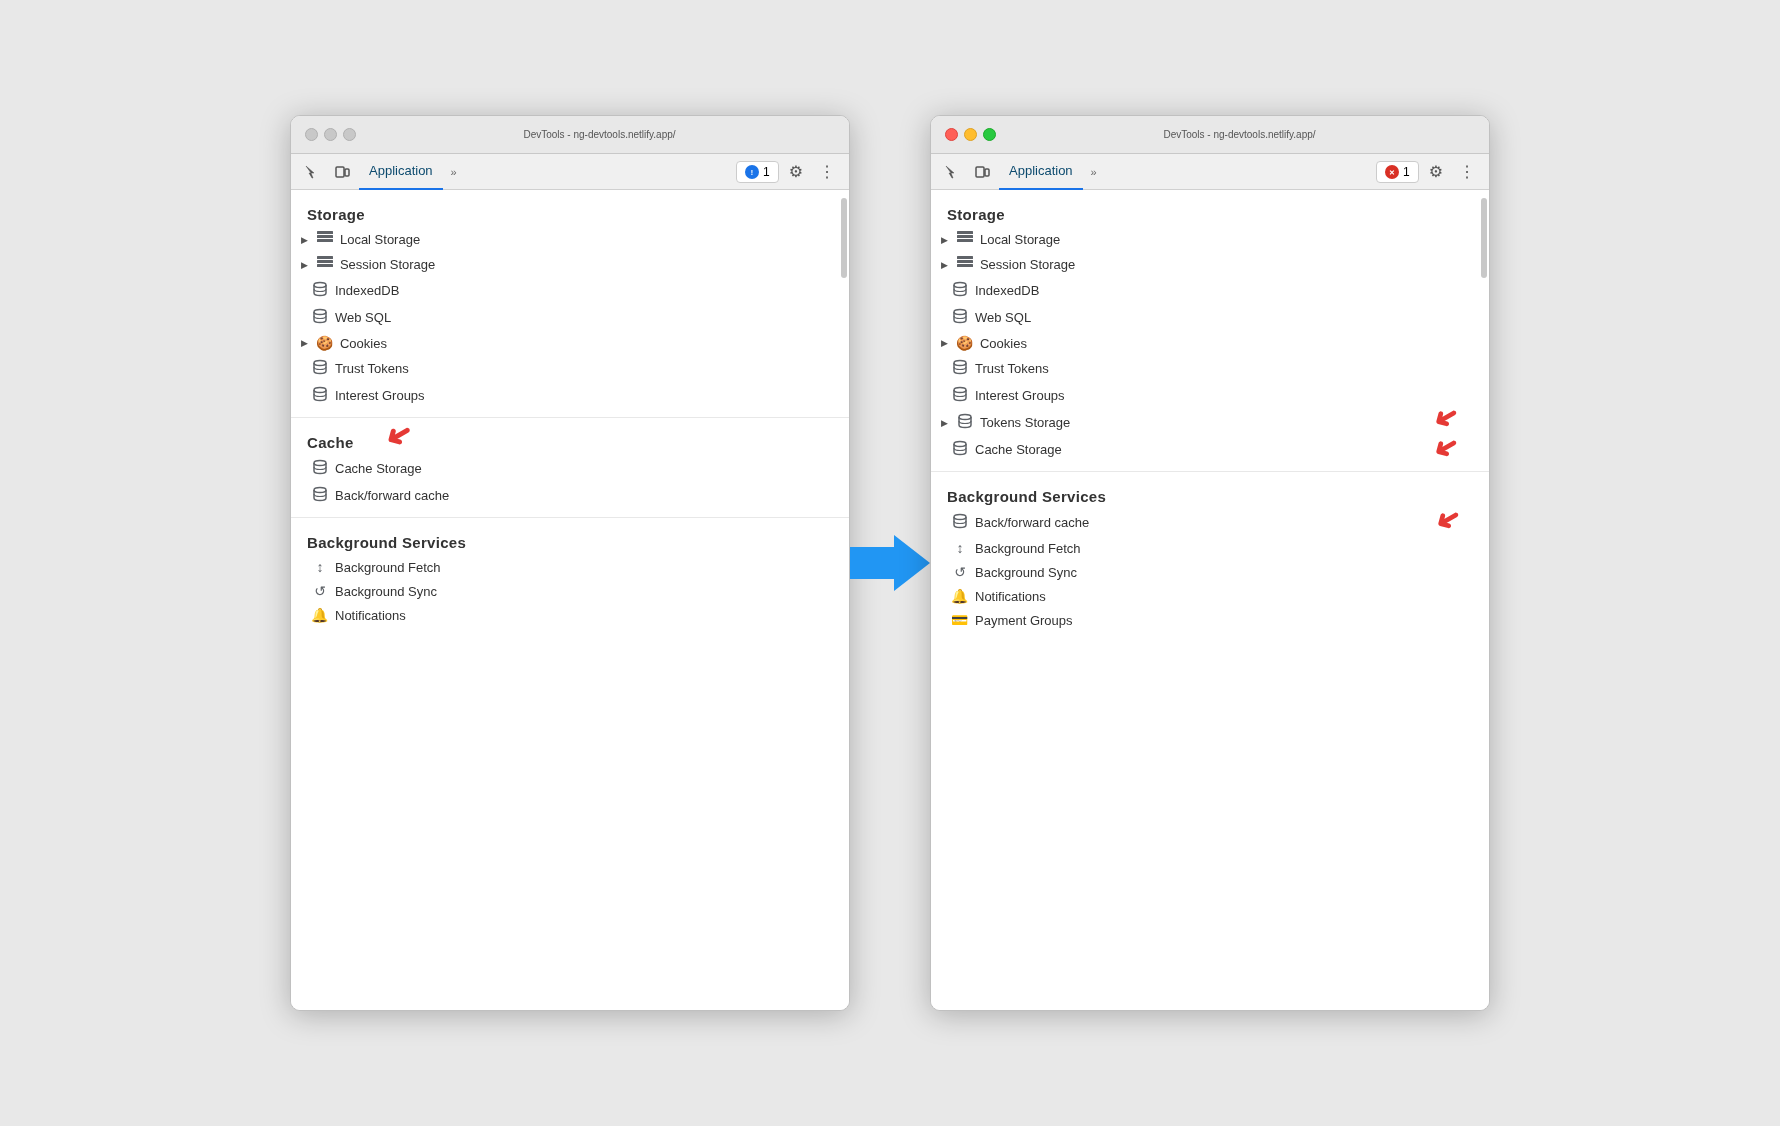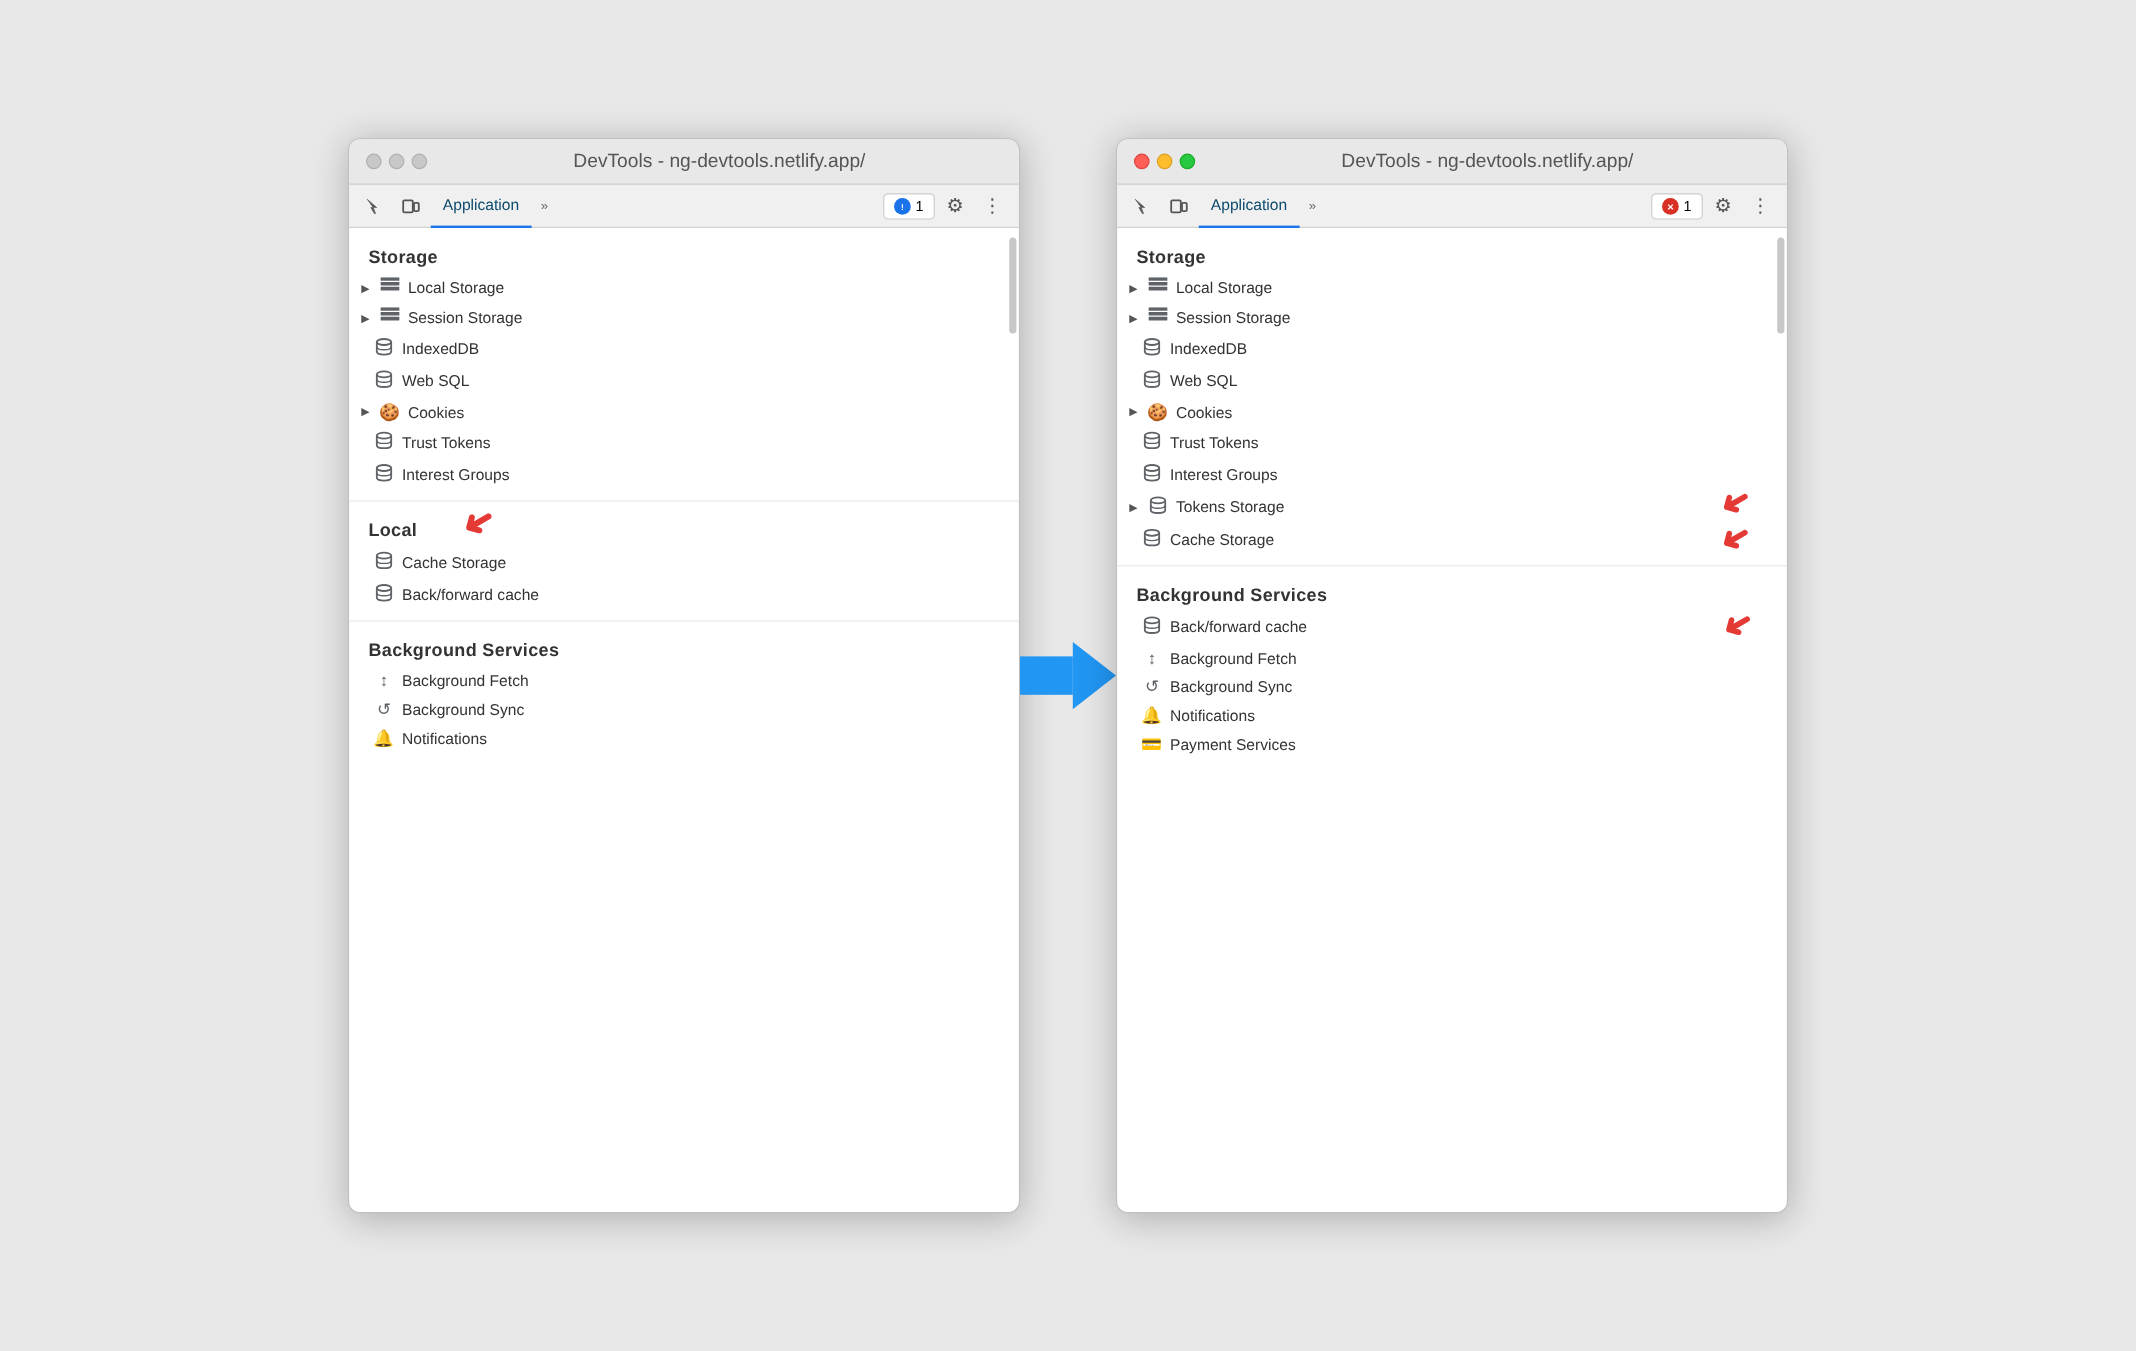--- a/index.html
+++ b/index.html
@@ -46,21 +46,21 @@
       height: 13px;
       border-radius: 50%;
     }
     .tl-close { background: #ff5f57; border: 1px solid #e0443e; }
     .tl-minimize { background: #ffbd2e; border: 1px solid #dea123; }
     .tl-maximize { background: #28c940; border: 1px solid #1aab29; }
     .tl-gray { background: #c8c8c8; border: 1px solid #b0b0b0; }
     .title-text {
       flex: 1;
       text-align: center;
-      font-size: 16px;
+      font-size: 10px;
       color: #555;
       font-weight: 500;
     }
     
     .toolbar {
       background: #f0f0f0;
       border-bottom: 1px solid #d0d0d0;
       display: flex;
       align-items: center;
       padding: 0 8px;
@@ -305,21 +305,21 @@
                 <path d="M2 4 L2 12 Q2 14.5 8 14.5 Q14 14.5 14 12 L14 4" fill="none" stroke="#5f6368" stroke-width="1.5"></path>
                 <path d="M2 8 Q2 10.5 8 10.5 Q14 10.5 14 8" fill="none" stroke="#5f6368" stroke-width="1.2"></path>
               </svg>
           </span>
           <span>Interest Groups</span>
         </div>
 
         <div class="divider"></div>
 
         <div style="position:relative; display:flex; align-items:center;">
-          <div class="section-header" style="padding-right: 60px;">Local</div>
+          <div class="section-header" style="padding-right: 60px;">Cache</div>
           <div style="position:absolute; left: 95px; top: -6px; transform: rotate(150deg); font-size: 32px; color: #e53935; font-weight: 900; line-height:1;">➜</div>
         </div>
 
         <div class="tree-item">
           <span class="item-icon">
             <svg width="16" height="16" viewBox="0 0 16 16">
                 <ellipse cx="8" cy="4" rx="6" ry="2.5" fill="none" stroke="#5f6368" stroke-width="1.5"></ellipse>
                 <path d="M2 4 L2 12 Q2 14.5 8 14.5 Q14 14.5 14 12 L14 4" fill="none" stroke="#5f6368" stroke-width="1.5"></path>
                 <path d="M2 8 Q2 10.5 8 10.5 Q14 10.5 14 8" fill="none" stroke="#5f6368" stroke-width="1.2"></path>
               </svg>
@@ -544,20 +544,20 @@
           <span>Background Sync</span>
         </div>
 
         <div class="tree-item">
           <span class="item-icon">🔔</span>
           <span>Notifications</span>
         </div>
 
         <div class="tree-item">
           <span class="item-icon">💳</span>
-          <span>Payment Services</span>
+          <span>Payment Groups</span>
         </div>
       </div>
 
       <div class="scrollbar"></div>
     </div>
   </div>
 </div>
 
 </body></html>

